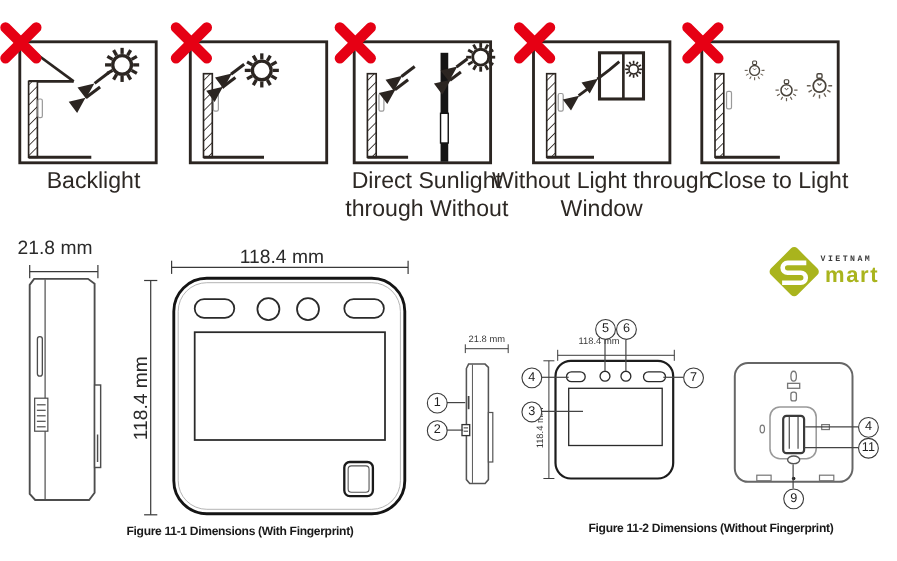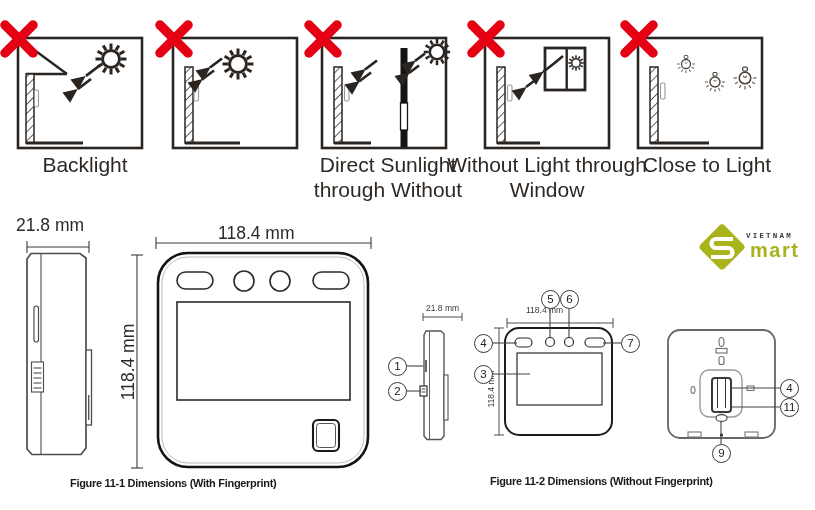--- a/index.html
+++ b/index.html
@@ -5,21 +5,21 @@
   html,body{margin:0;padding:0;background:#fff;}
   #page{position:relative;width:815px;height:510px;background:#fff;overflow:hidden;
         font-family:"Liberation Sans",sans-serif;color:#2d2824;}
   .abs{position:absolute;}
   .warn-label{position:absolute;top:152px;width:200px;text-align:center;
       font-size:21px;line-height:25px;color:#2d2824;}
   .dim-big{position:absolute;font-size:17.5px;color:#2a2a2a;white-space:nowrap;}
   .dim-small{position:absolute;font-size:8.5px;color:#3a3a3a;white-space:nowrap;}
   .rot{transform:rotate(-90deg);transform-origin:center center;text-align:center;}
   .caption{position:absolute;font-size:11px;font-weight:bold;letter-spacing:-0.3px;
-      color:#1a1a1a;white-space:nowrap;}
+      color:#1a1a1a;white-space:nowrap;margin-left:45px;}
   .callout{position:absolute;width:19px;height:19px;border:1.3px solid #3a3a3a;border-radius:50%;
       background:#fff;font-size:11.5px;line-height:17px;text-align:center;color:#222;box-sizing:border-box;}
   .brand-top{position:absolute;font-size:7.5px;font-weight:600;letter-spacing:2.2px;color:#3c3c3c;font-family:Liberation Mono, monospace;}
   .brand-bottom{position:absolute;font-size:20px;font-weight:bold;letter-spacing:1.5px;color:#a9b41d;text-align:right;}
   svg{position:absolute;overflow:visible;}
 </style>
 </head>
 <body>
 
 <div id="page">

